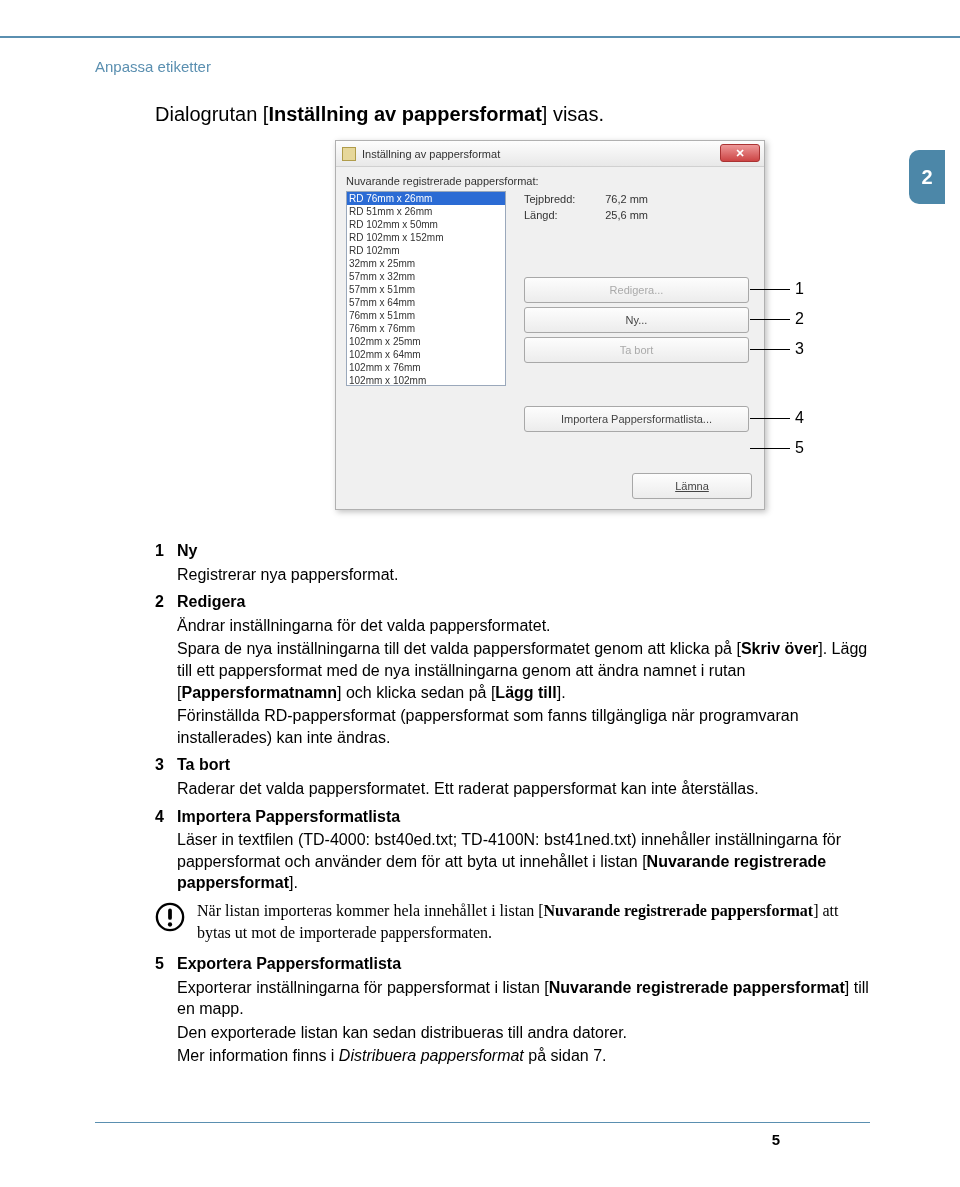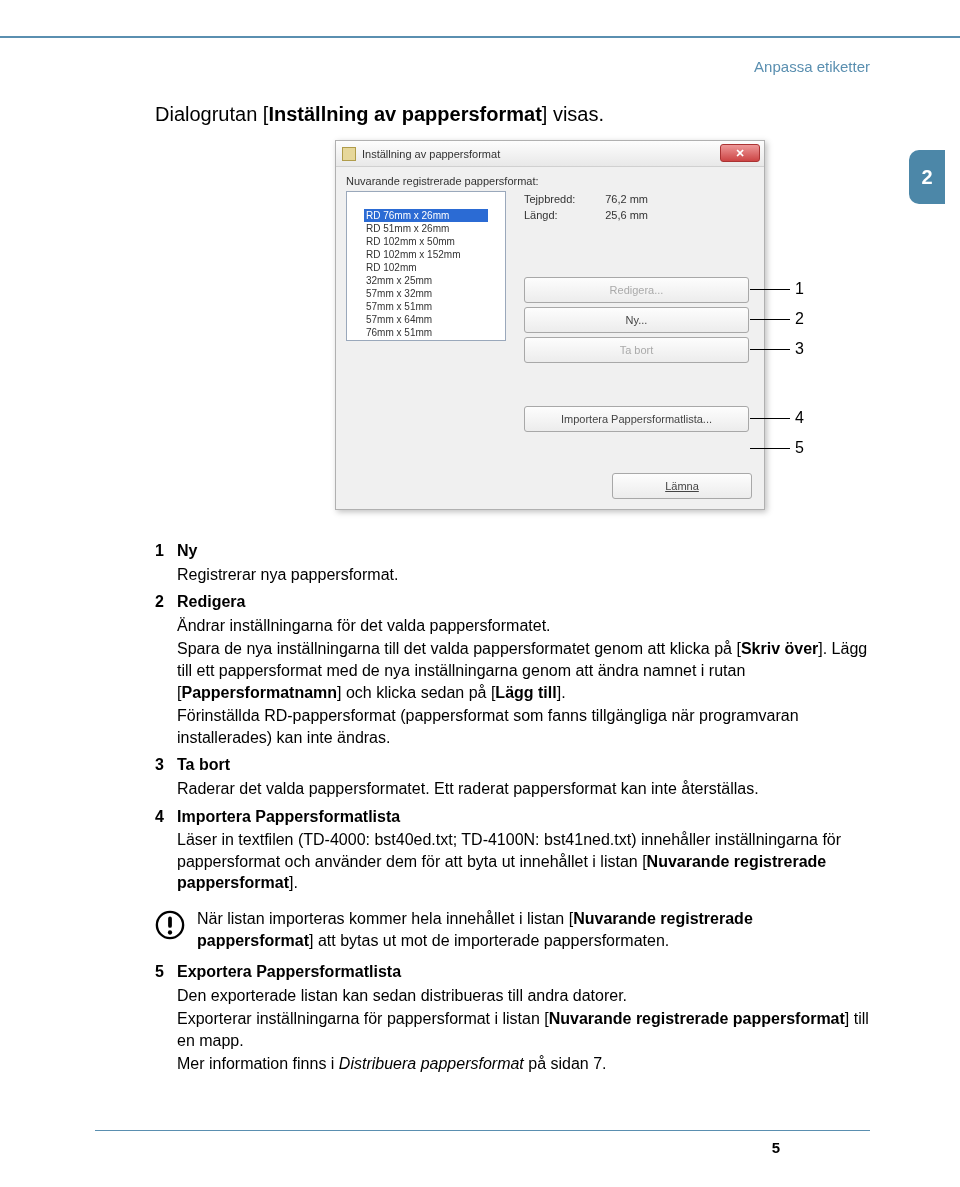--- a/index.html
+++ b/index.html
@@ -15,21 +15,20 @@
     background: #5a8fb0;
     margin: 36px 0 20px 0;
   }
   .page {
     padding: 0 90px 40px 95px;
   }
   .section-title {
     font-size: 15px;
     color: #5a8fb0;
     margin: 0 0 28px 0;
-    text-align: right;
   }
   .intro-line {
     font-size: 20px;
     color: #000;
     margin: 0 0 14px 60px;
   }
   .intro-line .b { font-weight: bold; }
 
   
   .figure-wrap {
@@ -72,26 +71,26 @@
     border: 1px solid #a33;
     border-radius: 3px;
     display: flex; align-items: center; justify-content: center;
     color: #fff; font-weight: bold;
   }
   .dlg-body { padding: 8px 10px; position: relative; height: calc(100% - 26px); }
   .dlg-label-top { margin-bottom: 4px; }
   .dlg-row { display: flex; }
   .listbox {
     width: 160px;
-    height: 150px;
+    height: 195px;
     background: #fff;
     border: 1px solid #9aa8bb;
     font-size: 10px;
     line-height: 13px;
-    padding: 17px;
+    padding: 0;
     overflow: hidden;
   }
   .listbox .sel {
     background: #2b6bd4;
     color: #fff;
     padding: 0 2px;
   }
   .listbox div { padding: 0 2px; white-space: nowrap; }
   .dlg-props {
     margin-left: 18px;
@@ -122,21 +121,21 @@
     border-radius: 3px;
     font-size: 11px;
     color: #444;
     display: flex; align-items: center; justify-content: center;
   }
   .dlg-btn.disabled { color: #aaa; }
   .lamna {
     position: absolute;
     right: 12px;
     bottom: 10px;
-    width: 140px;
+    width: 120px;
     height: 26px;
     background: linear-gradient(#fdfdfd,#ececec);
     border: 1px solid #a8a8a8;
     border-radius: 3px;
     font-size: 11px;
     color: #444;
     display: flex; align-items: center; justify-content: center; text-decoration: underline;
   }
   .callout {
     position: absolute;
@@ -170,21 +169,22 @@
   .def-num { width: 22px; flex: none; }
   .def-body { margin-left: 22px; margin-top: 2px; }
   .def-body p { margin: 0 0 2px 0; }
   .b { font-weight: bold; }
   .i { font-style: italic; }
 
   
   .warn-row {
     display: flex;
     align-items: flex-start;
-    margin: 14px 0 10px 60px;
+    margin: 6px 0 10px 60px;
+    font-family: Liberation Serif, serif;
   }
   .warn-icon {
     width: 30px; height: 30px;
     flex: none;
     margin-right: 12px;
     margin-top: 2px;
   }
   .warn-icon svg { width:30px; height:30px; display:block; }
   .warn-text { font-size: 16px; line-height: 1.35; }
 
@@ -346,24 +346,24 @@
     </div>
   </div>
 
   <div class="defs">
     <div class="def">
       <div class="def-head">
           <span class="def-num">5</span>
           <span>Exportera Pappersformatlista</span>
         </div>
       <div class="def-body">
-        <p>Den exporterade listan kan sedan distribueras till andra datorer.</p>
         <p>
           <span>Exporterar inställningarna för pappersformat i listan [</span><span class="b">Nuvarande registrerade pappersformat</span><span>] till en mapp.</span>
         </p>
+        <p>Den exporterade listan kan sedan distribueras till andra datorer.</p>
         <p>
           <span>Mer information finns i </span><span class="i">Distribuera pappersformat</span><span> på sidan 7.</span>
         </p>
       </div>
     </div>
   </div>
 
   <div class="page-rule"></div>
   <div class="footer">
     <span class="page-num">5</span>

